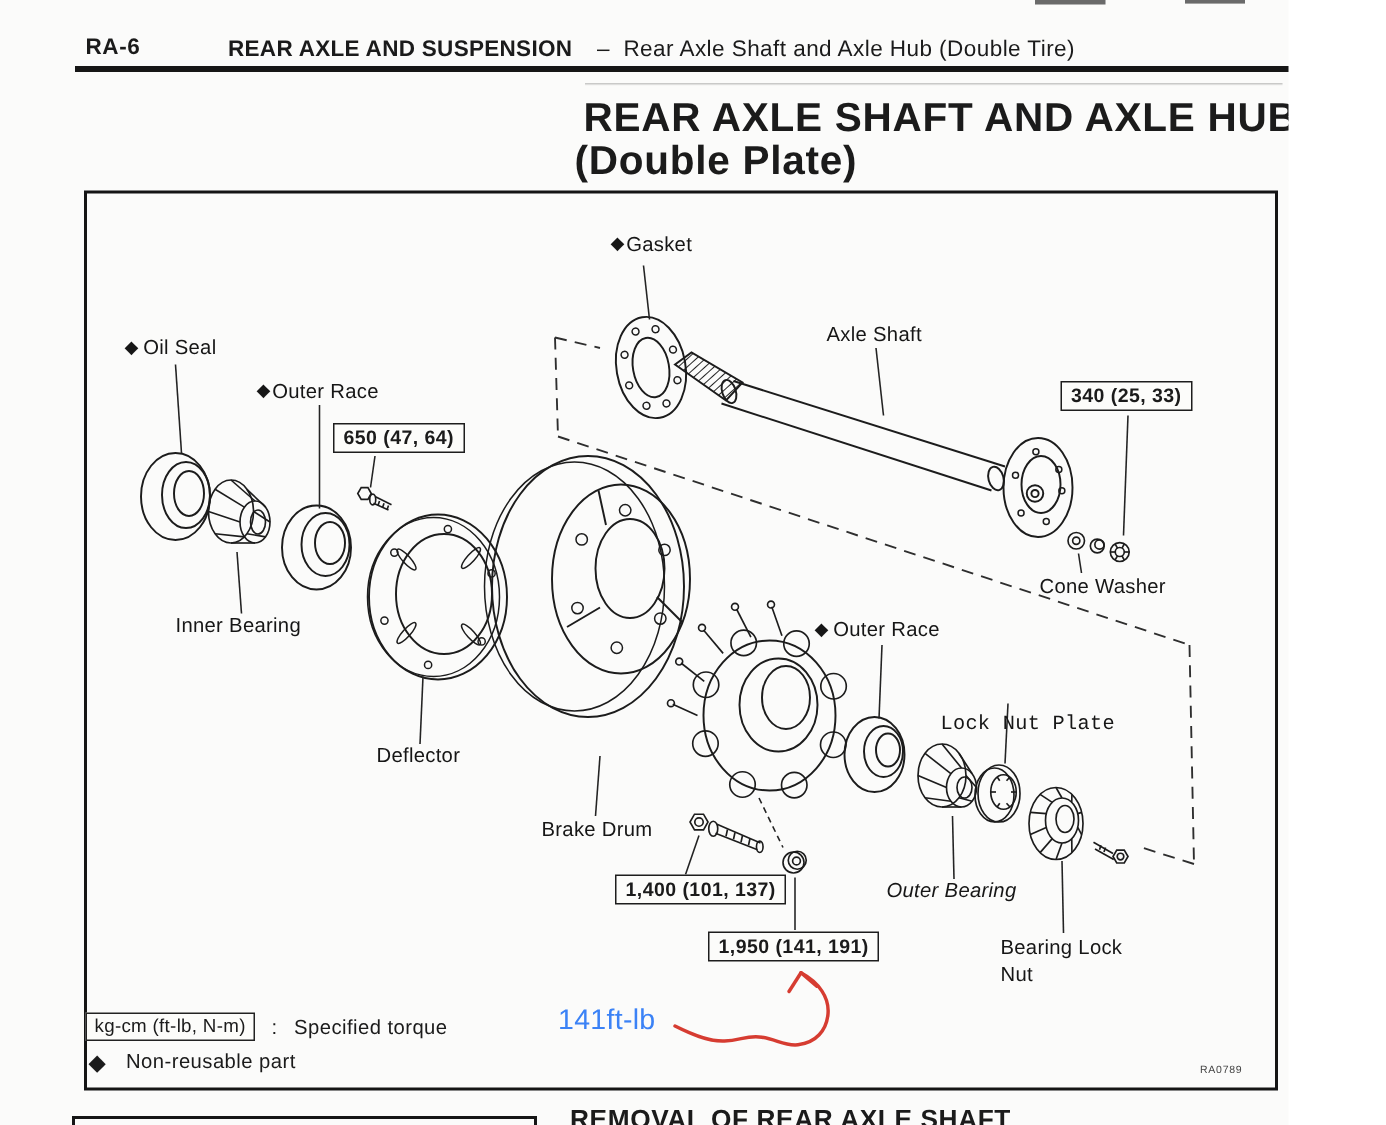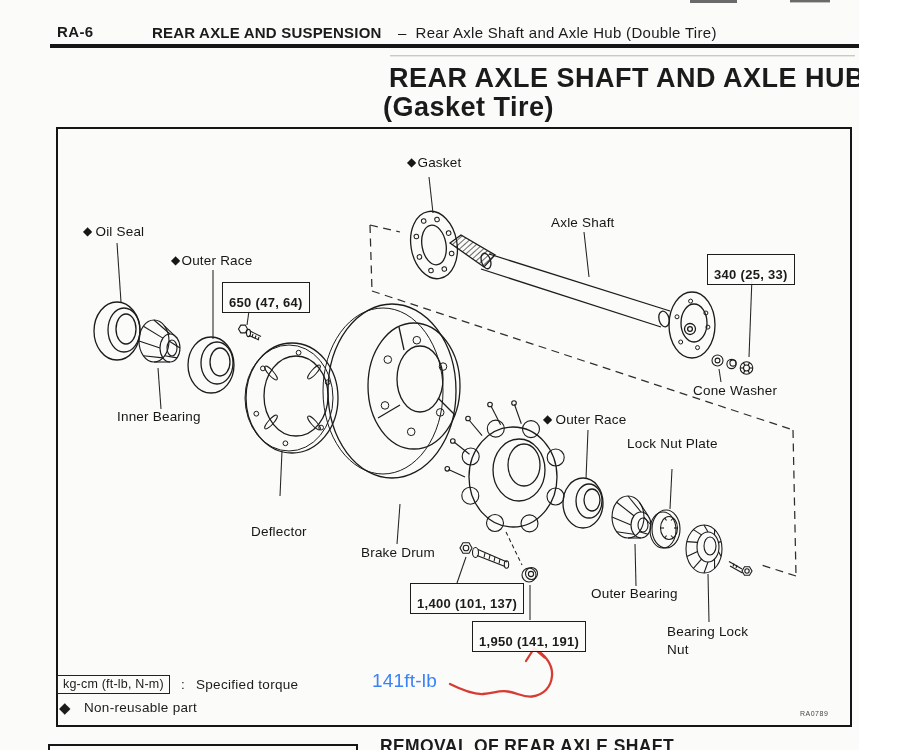--- a/index.html
+++ b/index.html
@@ -20,21 +20,21 @@
   
   svg.fig{position:absolute;left:0;top:0;}
   
   .lbl{font-size:13.5px;letter-spacing:.2px;color:#161616;}
   .dia{font-size:12px;margin-right:3px;position:relative;top:-1px;}
   .dia.tight{margin-right:1px;}
   .wrap2{white-space:normal;width:92px;line-height:1.35;}
   
   .torque{
     font-size:13px;font-weight:700;letter-spacing:.3px;
-    border:1.6px solid #1d1d1d;padding:12px 6px 2px 6px;
+    border:1.6px solid #1d1d1d;padding:1px 6px 2px 6px;
     background:rgba(252,252,250,.92);
   }
   
   .legbox{
     left:57px;top:675px;font-size:12.5px;letter-spacing:.2px;
     border:1.3px solid #222;padding:1px 5px 2px 5px;background:rgba(252,252,250,.9);
   }
   .legcolon{left:181px;top:677px;font-size:13.5px;}
   .legtext{left:196px;top:677px;font-size:13.5px;letter-spacing:.3px;}
   .legdia{left:59px;top:699px;font-size:15px;}
@@ -332,41 +332,41 @@
       <path d="M534,648.5 L544.5,657.5"></path>
     </g>
   </svg>
 
   <div class="abs pagecode">RA-6</div>
   <div class="abs hsub"><span>–</span>&nbsp;&nbsp;<span>Rear Axle Shaft and Axle Hub (Double Tire)</span></div>
   <div class="abs hsection">REAR AXLE AND SUSPENSION</div>
   <div class="abs hrule"></div>
 
   <div class="abs t1">REAR AXLE SHAFT AND AXLE HUB</div>
-  <div class="abs t2">(Gasket Tire)</div>
+  <div class="abs t2">(Double Plate)</div>
 
   <div class="abs lbl" style="left:407px;top:155px;text-align:right;">
     <span class="dia tight">◆</span><span>Gasket</span>
   </div>
   <div class="abs lbl" style="left:83px;top:224px;">
     <span class="dia">◆</span><span>Oil Seal</span>
   </div>
   <div class="abs lbl" style="left:171px;top:253px;">
     <span class="dia tight">◆</span><span>Outer Race</span>
   </div>
   <div class="abs lbl" style="left:117px;top:409px;">Inner Bearing</div>
-  <div class="abs lbl" style="left:251px;top:524px;">Deflector</div>
+  <div class="abs lbl" style="left:251px;top:496px;">Deflector</div>
   <div class="abs lbl" style="left:361px;top:545px;">Brake Drum</div>
   <div class="abs lbl" style="left:551px;top:215px;">Axle Shaft</div>
   <div class="abs lbl" style="left:693px;top:383px;">Cone Washer</div>
   <div class="abs lbl" style="left:543px;top:412px;">
     <span class="dia">◆</span><span>Outer Race</span>
   </div>
-  <div class="abs lbl" style="left:627px;top:436px;">Lock Nut Plate</div>
-  <div class="abs lbl" style="left:591px;top:586px;">Outer Bearing</div>
+  <div class="abs lbl" style="left:627px;top:476px;font-family:Liberation Mono, monospace;">Lock Nut Plate</div>
+  <div class="abs lbl" style="left:591px;top:586px;font-style:italic;">Outer Bearing</div>
   <div class="abs lbl wrap2" style="left:667px;top:623px;">Bearing Lock Nut</div>
 
   <div class="abs torque" style="left:222px;top:282px;">650 (47, 64)</div>
   <div class="abs torque" style="left:707px;top:254px;">340 (25, 33)</div>
   <div class="abs torque" style="left:410px;top:583px;">1,400 (101, 137)</div>
   <div class="abs torque" style="left:472px;top:621px;">1,950 (141, 191)</div>
 
   <div class="abs legbox">kg-cm (ft-lb, N-m)</div>
   <div class="abs legcolon">:</div>
   <div class="abs legtext">Specified torque</div>

